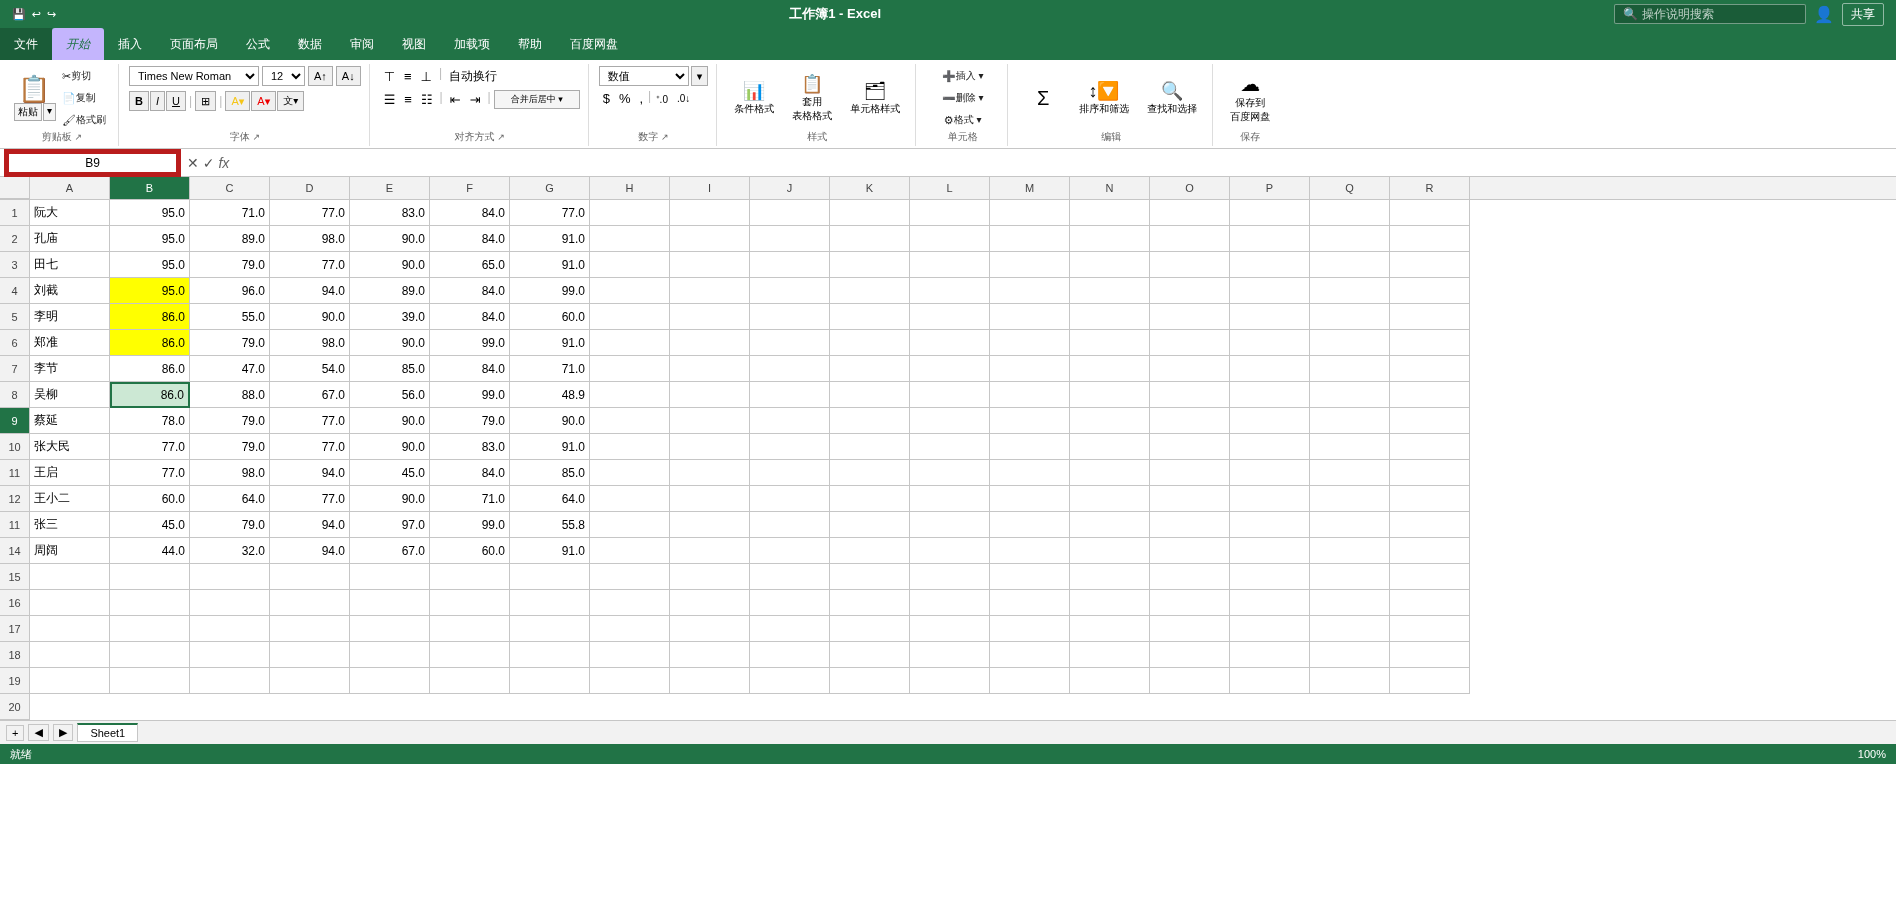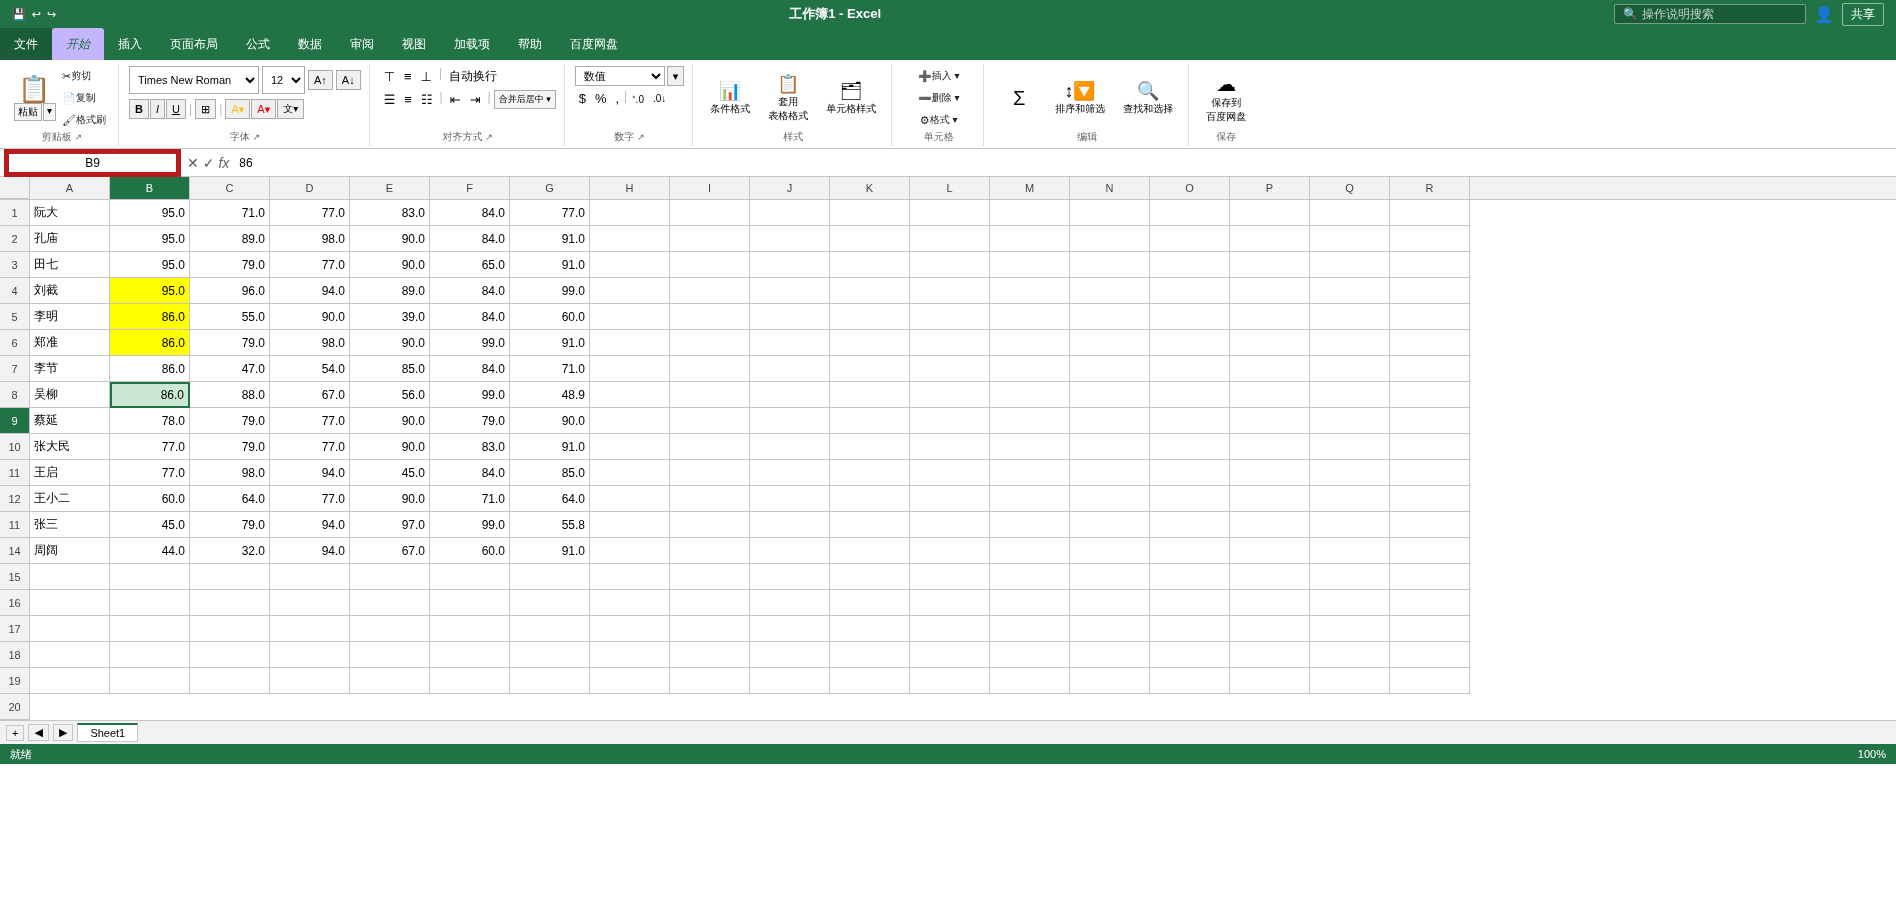--- a/index.html
+++ b/index.html
@@ -8,21 +8,21 @@
     .ribbon-tab { padding: 6px 14px; font-size: 12px; cursor: pointer; color: #fff; height: 32px; display: flex; align-items: center; }
     .ribbon-tab.active { background: #c4b5fd; color: #217346; border-top-left-radius: 3px; border-top-right-radius: 3px; font-style: italic; }
     .ribbon-body { background: #fff; border-bottom: 1px solid #c6c6c6; padding: 4px 6px 2px 6px; display: flex; align-items: stretch; gap: 2px; min-height: 88px; }
     .ribbon-group { display: flex; flex-direction: column; align-items: center; padding: 2px 8px; border-right: 1px solid #ddd; position: relative; min-width: 60px; }
     .ribbon-group:last-child { border-right: none; }
     .ribbon-group-label { font-size: 10px; color: #666; position: absolute; bottom: 2px; white-space: nowrap; }
     .ribbon-group-content { display: flex; flex-wrap: wrap; align-items: center; gap: 2px; flex: 1; padding-bottom: 14px; }
     .rb-btn { display: flex; flex-direction: column; align-items: center; padding: 2px 4px; cursor: pointer; border: 1px solid transparent; border-radius: 2px; min-width: 36px; font-size: 11px; color: #222; }
     .rb-btn-small { flex-direction: row; min-width: 20px; padding: 2px 3px; font-size: 11px; }
     .font-combo { display: flex; align-items: center; gap: 3px; margin-bottom: 2px; }
-    .combo-box { border: 1px solid #aaa; padding: 1px 4px; font-size: 11px; background: #fff; height: 28px; min-width: 120px; cursor: pointer; }
+    .combo-box { border: 1px solid #aaa; padding: 1px 4px; font-size: 11px; background: #fff; height: 20px; min-width: 120px; cursor: pointer; }
     .combo-box-sm { min-width: 40px; }
     .font-btn { border: 1px solid #aaa; background: #f0f0f0; padding: 1px 5px; cursor: pointer; font-size: 11px; height: 20px; }
     .bold { font-weight: bold; }
     .italic { font-style: italic; }
     .underline { text-decoration: underline; }
     .align-row { display: flex; gap: 1px; }
     .align-btn { border: 1px solid transparent; background: none; padding: 1px 3px; cursor: pointer; font-size: 13px; }
 
     
     .title-bar { background: #217346; color: #fff; display: flex; justify-content: space-between; align-items: center; padding: 4px 12px; font-size: 12px; height: 28px; }
@@ -71,21 +71,21 @@
 
     .paste-area { display: flex; flex-direction: column; align-items: center; }
     .paste-icon { font-size: 26px; line-height: 1; }
     .paste-row { display: flex; gap: 1px; margin-top: 1px; }
     .paste-sub { font-size: 10px; border: 1px solid #aaa; padding: 1px 3px; cursor: pointer; background: #f5f5f5; }
 
     .format-btn-row { display: flex; gap: 1px; align-items: center; }
 
     .number-combo { border: 1px solid #aaa; padding: 1px 4px; font-size: 11px; background: #fff; height: 20px; min-width: 90px; cursor: pointer; }
 
-    .merge-btn { font-size: 10px; border: 1px solid #aaa; background: #f5f5f5; padding: 1px 4px; cursor: pointer; white-space: nowrap; }
+    .merge-btn { font-size: 10px; border: 1px solid #aaa; background: #f5f5f5; padding: 1px 16px; cursor: pointer; white-space: nowrap; }
 
     .large-btn { display: flex; flex-direction: column; align-items: center; font-size: 10px; border: 1px solid transparent; padding: 3px 6px; cursor: pointer; background: none; min-width: 50px; }
 
     .search-box-area { display: flex; align-items: center; background: #1a5c38; border: 1px solid rgba(255,255,255,0.4); padding: 2px 8px; border-radius: 2px; gap: 4px; min-width: 140px; }
     .search-box-area input { background: transparent; border: none; outline: none; color: #fff; font-size: 12px; min-width: 100px; }
     .search-box-area input::placeholder { color: rgba(255,255,255,0.7); }
   </style>
 </head>
 <body>
 
@@ -286,21 +286,20 @@
   </div>
 </div>
 
 <div class="formula-bar">
   <input class="cell-ref" type="text" value="B9" style="">
   <div class="formula-icons">
     <span style="cursor:pointer;">✕</span>
     <span style="cursor:pointer;">✓</span>
     <span style="cursor:pointer;color:#666;font-style:italic;">fx</span>
   </div>
-  <input class="formula-input" type="text" value="86" style="">
 </div>
 
 <div class="spreadsheet-container">
 
   <div class="col-headers">
     <div class="row-num-header"></div>
     <div class="col-header w-a">A</div>
     <div class="col-header w-b selected">B</div>
     <div class="col-header w-c">C</div>
     <div class="col-header w-d">D</div>

